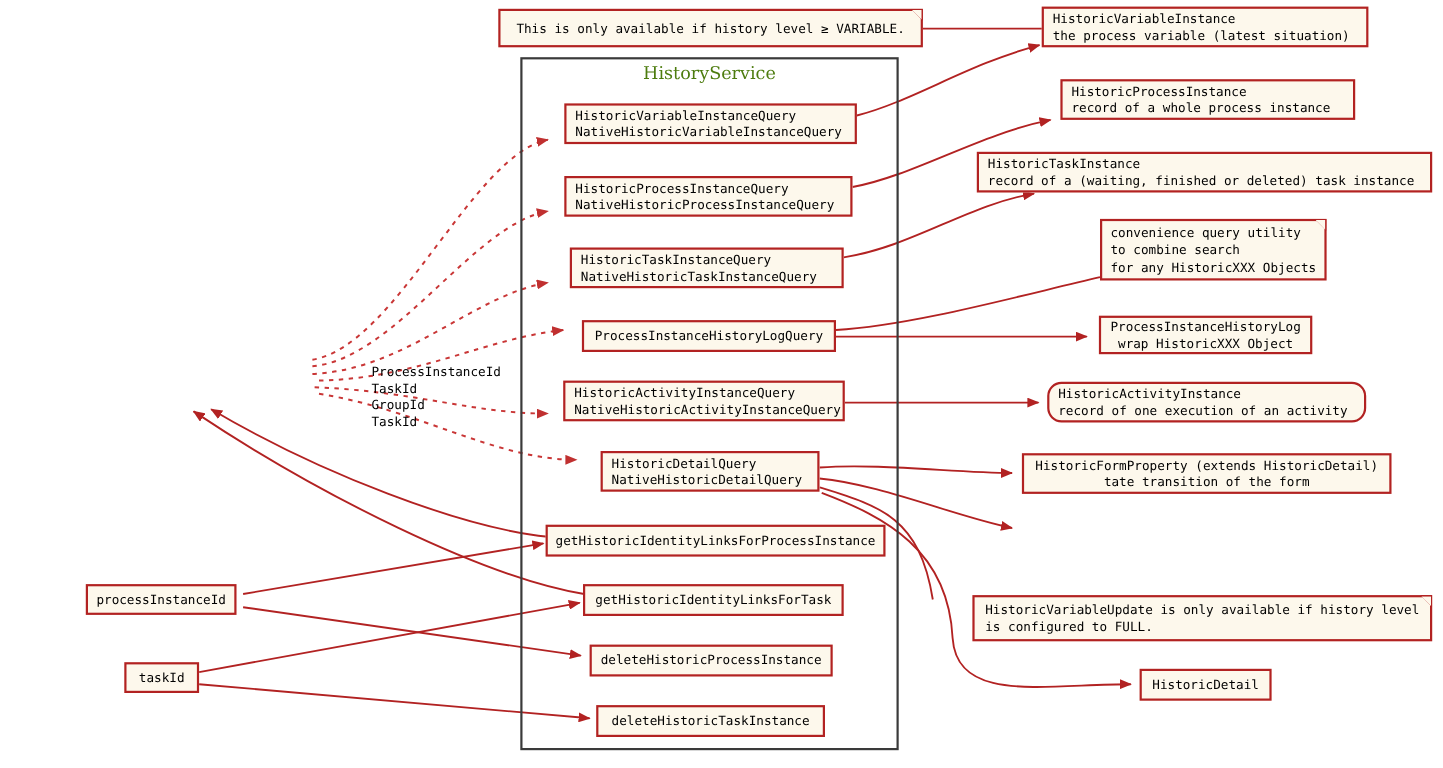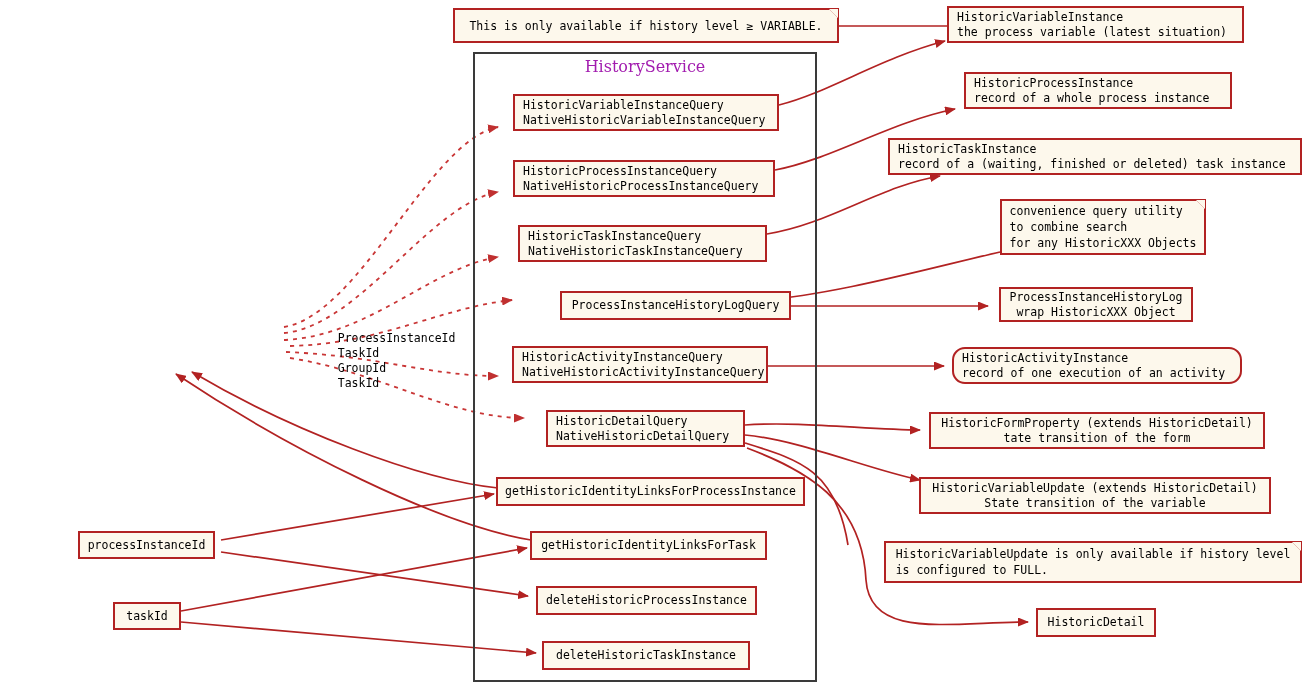--- a/index.html
+++ b/index.html
@@ -60,21 +60,21 @@
     box-sizing:border-box;
     background:transparent;
   }
   #container-title{
     position:absolute;
     left:473px;top:57px;
     width:344px;
     text-align:center;
     font-family:"DejaVu Serif","Liberation Serif",serif;
     font-size:16px;
-    color:#a21caf;
+    color:#4d7c0f;
   }
   .edgelabel{
     position:absolute;
     font-family:"DejaVu Sans Mono","Liberation Mono",monospace;
     font-size:11.5px;
     line-height:15px;
     color:#000;
     white-space:pre;
   }
 </style>
@@ -188,21 +188,21 @@
   <div class="node al-left" style="left:513px;top:160px;width:262px;height:37px;">
     <span class="ln">HistoricProcessInstanceQuery</span>
     <span class="ln">NativeHistoricProcessInstanceQuery</span>
   </div>
 
   <div class="node al-left" style="left:518px;top:225px;width:249px;height:37px;">
     <span class="ln">HistoricTaskInstanceQuery</span>
     <span class="ln">NativeHistoricTaskInstanceQuery</span>
   </div>
 
-  <div class="node al-center" style="left:560px;top:291px;width:231px;height:29px;">
+  <div class="node al-center" style="left:529px;top:291px;width:231px;height:29px;">
     <span class="ln">ProcessInstanceHistoryLogQuery</span>
   </div>
 
   <div class="node al-left" style="left:512px;top:346px;width:256px;height:37px;">
     <span class="ln">HistoricActivityInstanceQuery</span>
     <span class="ln">NativeHistoricActivityInstanceQuery</span>
   </div>
 
   <div class="node al-left" style="left:546px;top:410px;width:199px;height:37px;text-align:right;">
     <span class="ln">HistoricDetailQuery</span>
@@ -248,22 +248,18 @@
   <div class="node al-left" style="left:952px;top:347px;width:290px;height:37px;border-radius:13px;">
     <span class="ln">HistoricActivityInstance</span>
     <span class="ln">record of one execution of an activity</span>
   </div>
 
   <div class="node al-center" style="left:929px;top:412px;width:336px;height:37px;">
     <span class="ln">HistoricFormProperty (extends HistoricDetail)</span>
     <span class="ln">tate transition of the form</span>
   </div>
 
-  <div class="node al-center" style="left:919px;top:477px;width:352px;height:37px;">
-    <span class="ln">HistoricVariableUpdate (extends HistoricDetail)</span>
-    <span class="ln">State transition of the variable</span>
-  </div>
 
   <div class="node al-center" style="left:1036px;top:608px;width:120px;height:29px;">
     <span class="ln">HistoricDetail</span>
   </div>
 
 </div>
 
 </body></html>

